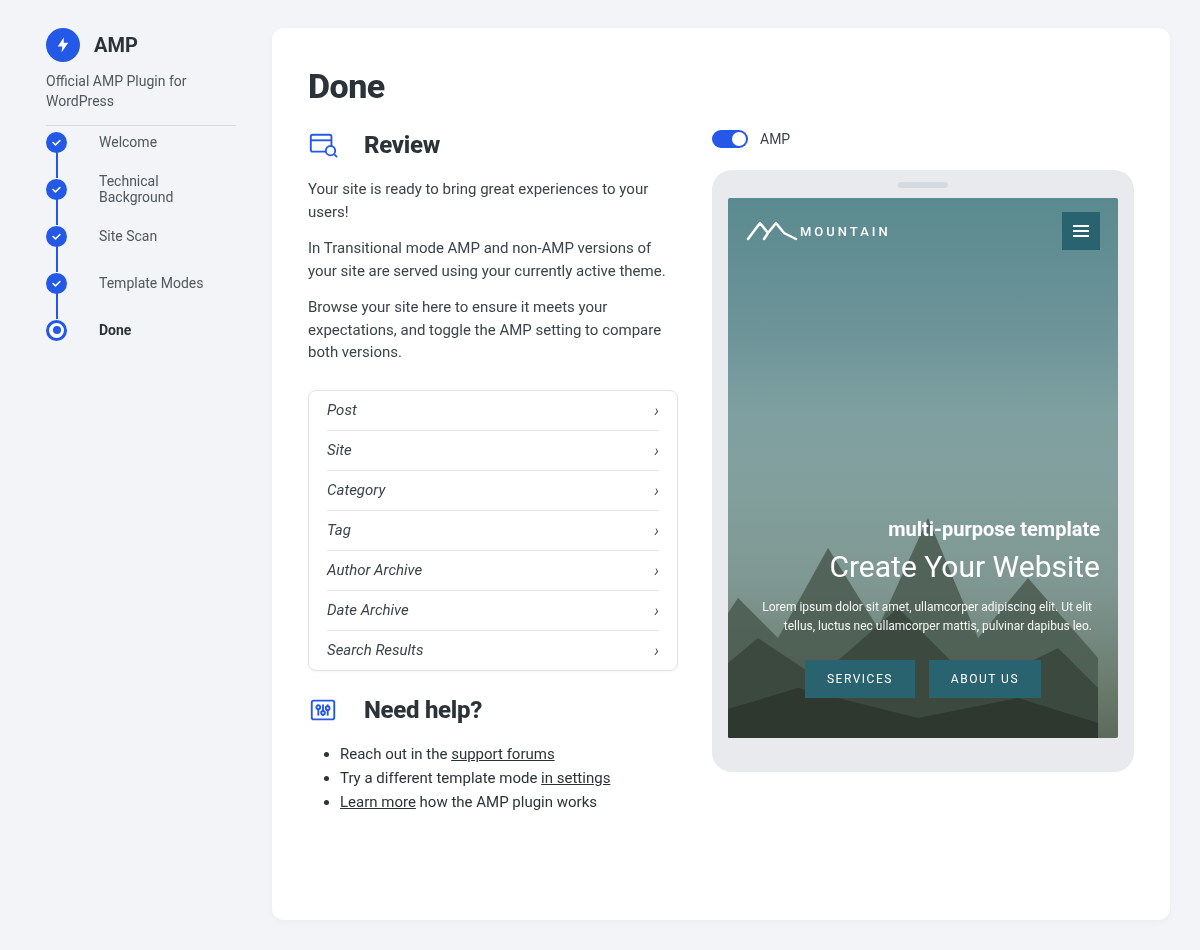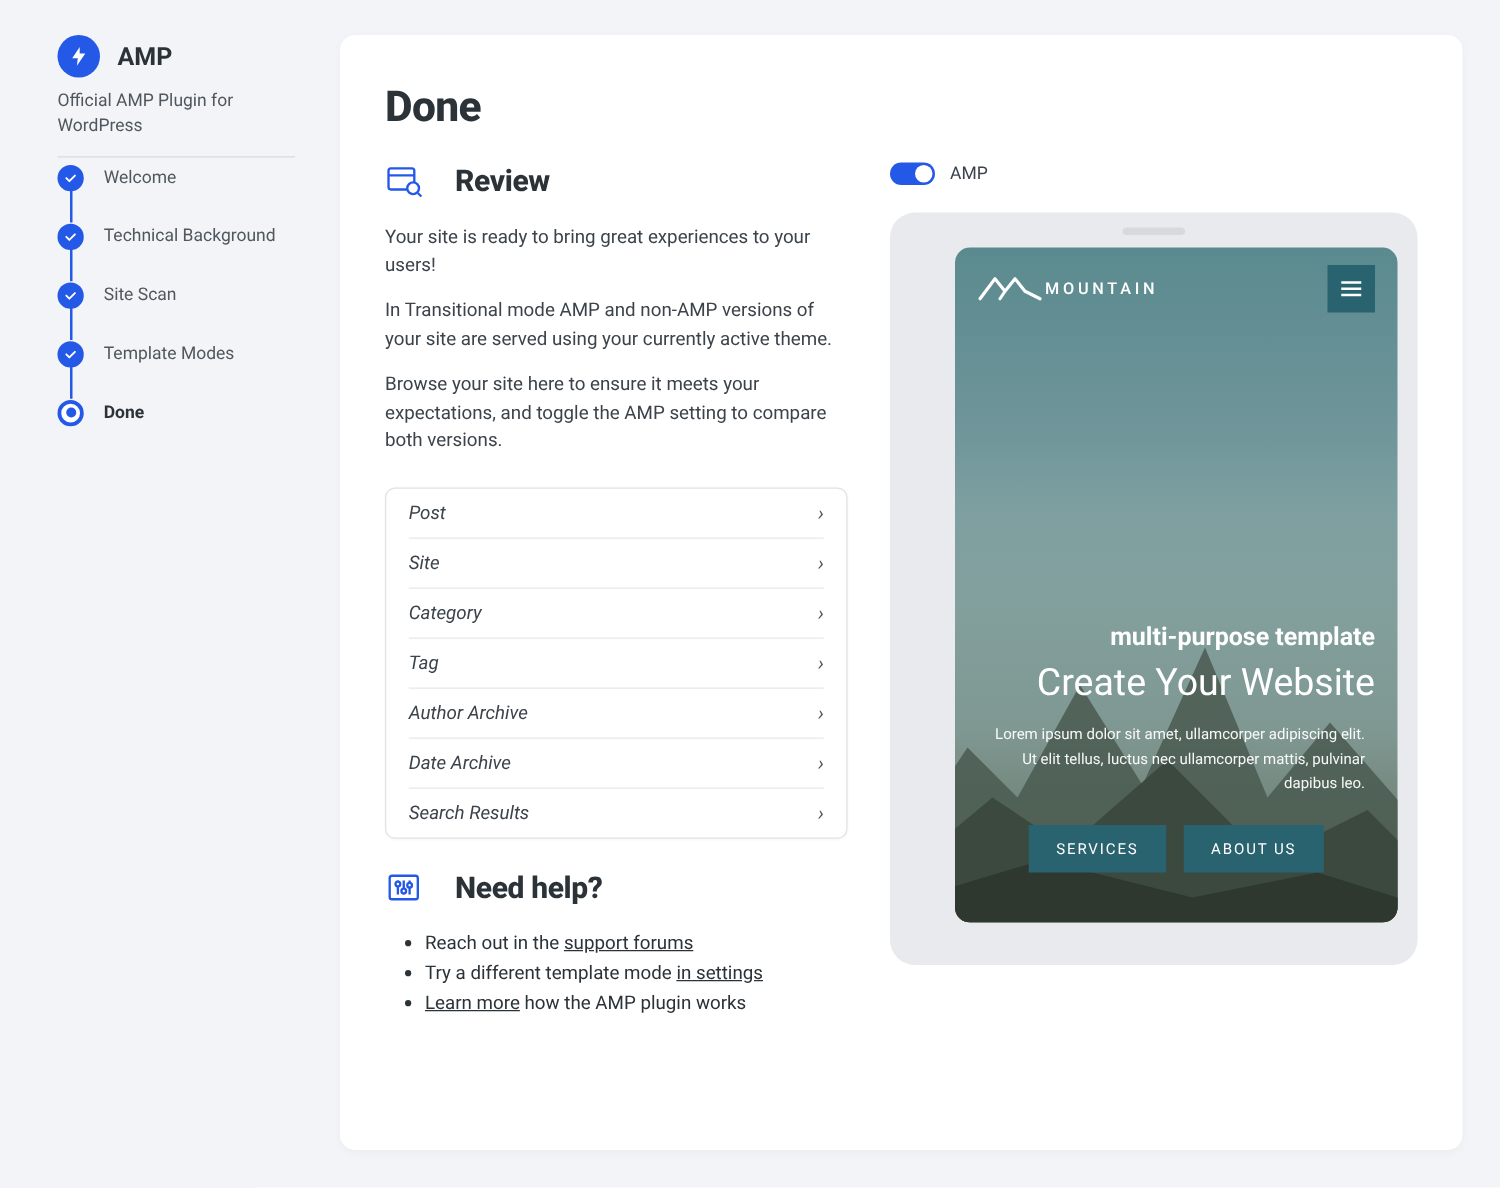--- a/index.html
+++ b/index.html
@@ -45,21 +45,21 @@
     color: #50575e;
     line-height: 1.4;
     padding-bottom: 14px;
     border-bottom: 1px solid #d7dbde;
     margin-bottom: 0;
   }
   .steps { list-style: none; position: relative; }
   .step {
     display: flex;
     align-items: center;
-    gap: 16px;
+    gap: 32px;
     position: relative;
     min-height: 32px;
     margin-bottom: 15px;
   }
   .step:last-child { margin-bottom: 0; }
   .step::before {
     content: "";
     position: absolute;
     left: 10px;
     top: 20px;
@@ -210,28 +210,27 @@
     position: absolute;
     top: 12px; left: 50%;
     transform: translateX(-50%);
     width: 50px; height: 6px;
     background: #d6d9dd;
     border-radius: 4px;
   }
   .screen {
     background: linear-gradient(180deg, #5a8a8f 0%, #6d9499 25%, #7fa0a0 40%, #829f9c 55%, #7f9791 72%, #6d7f72 88%, #5c6a5a 100%);
     height: 540px;
-    border-radius: 12px;
+    border-radius: 2px;
     position: relative;
     overflow: hidden;
     color: #fff;
     display: flex;
     flex-direction: column;
     padding: 14px 18px 0 18px;
-    margin-left: 36px;
   }
   .screen-header {
     display: flex;
     justify-content: space-between;
     align-items: center;
   }
   .site-logo {
     display: flex;
     align-items: center;
     gap: 2px;

